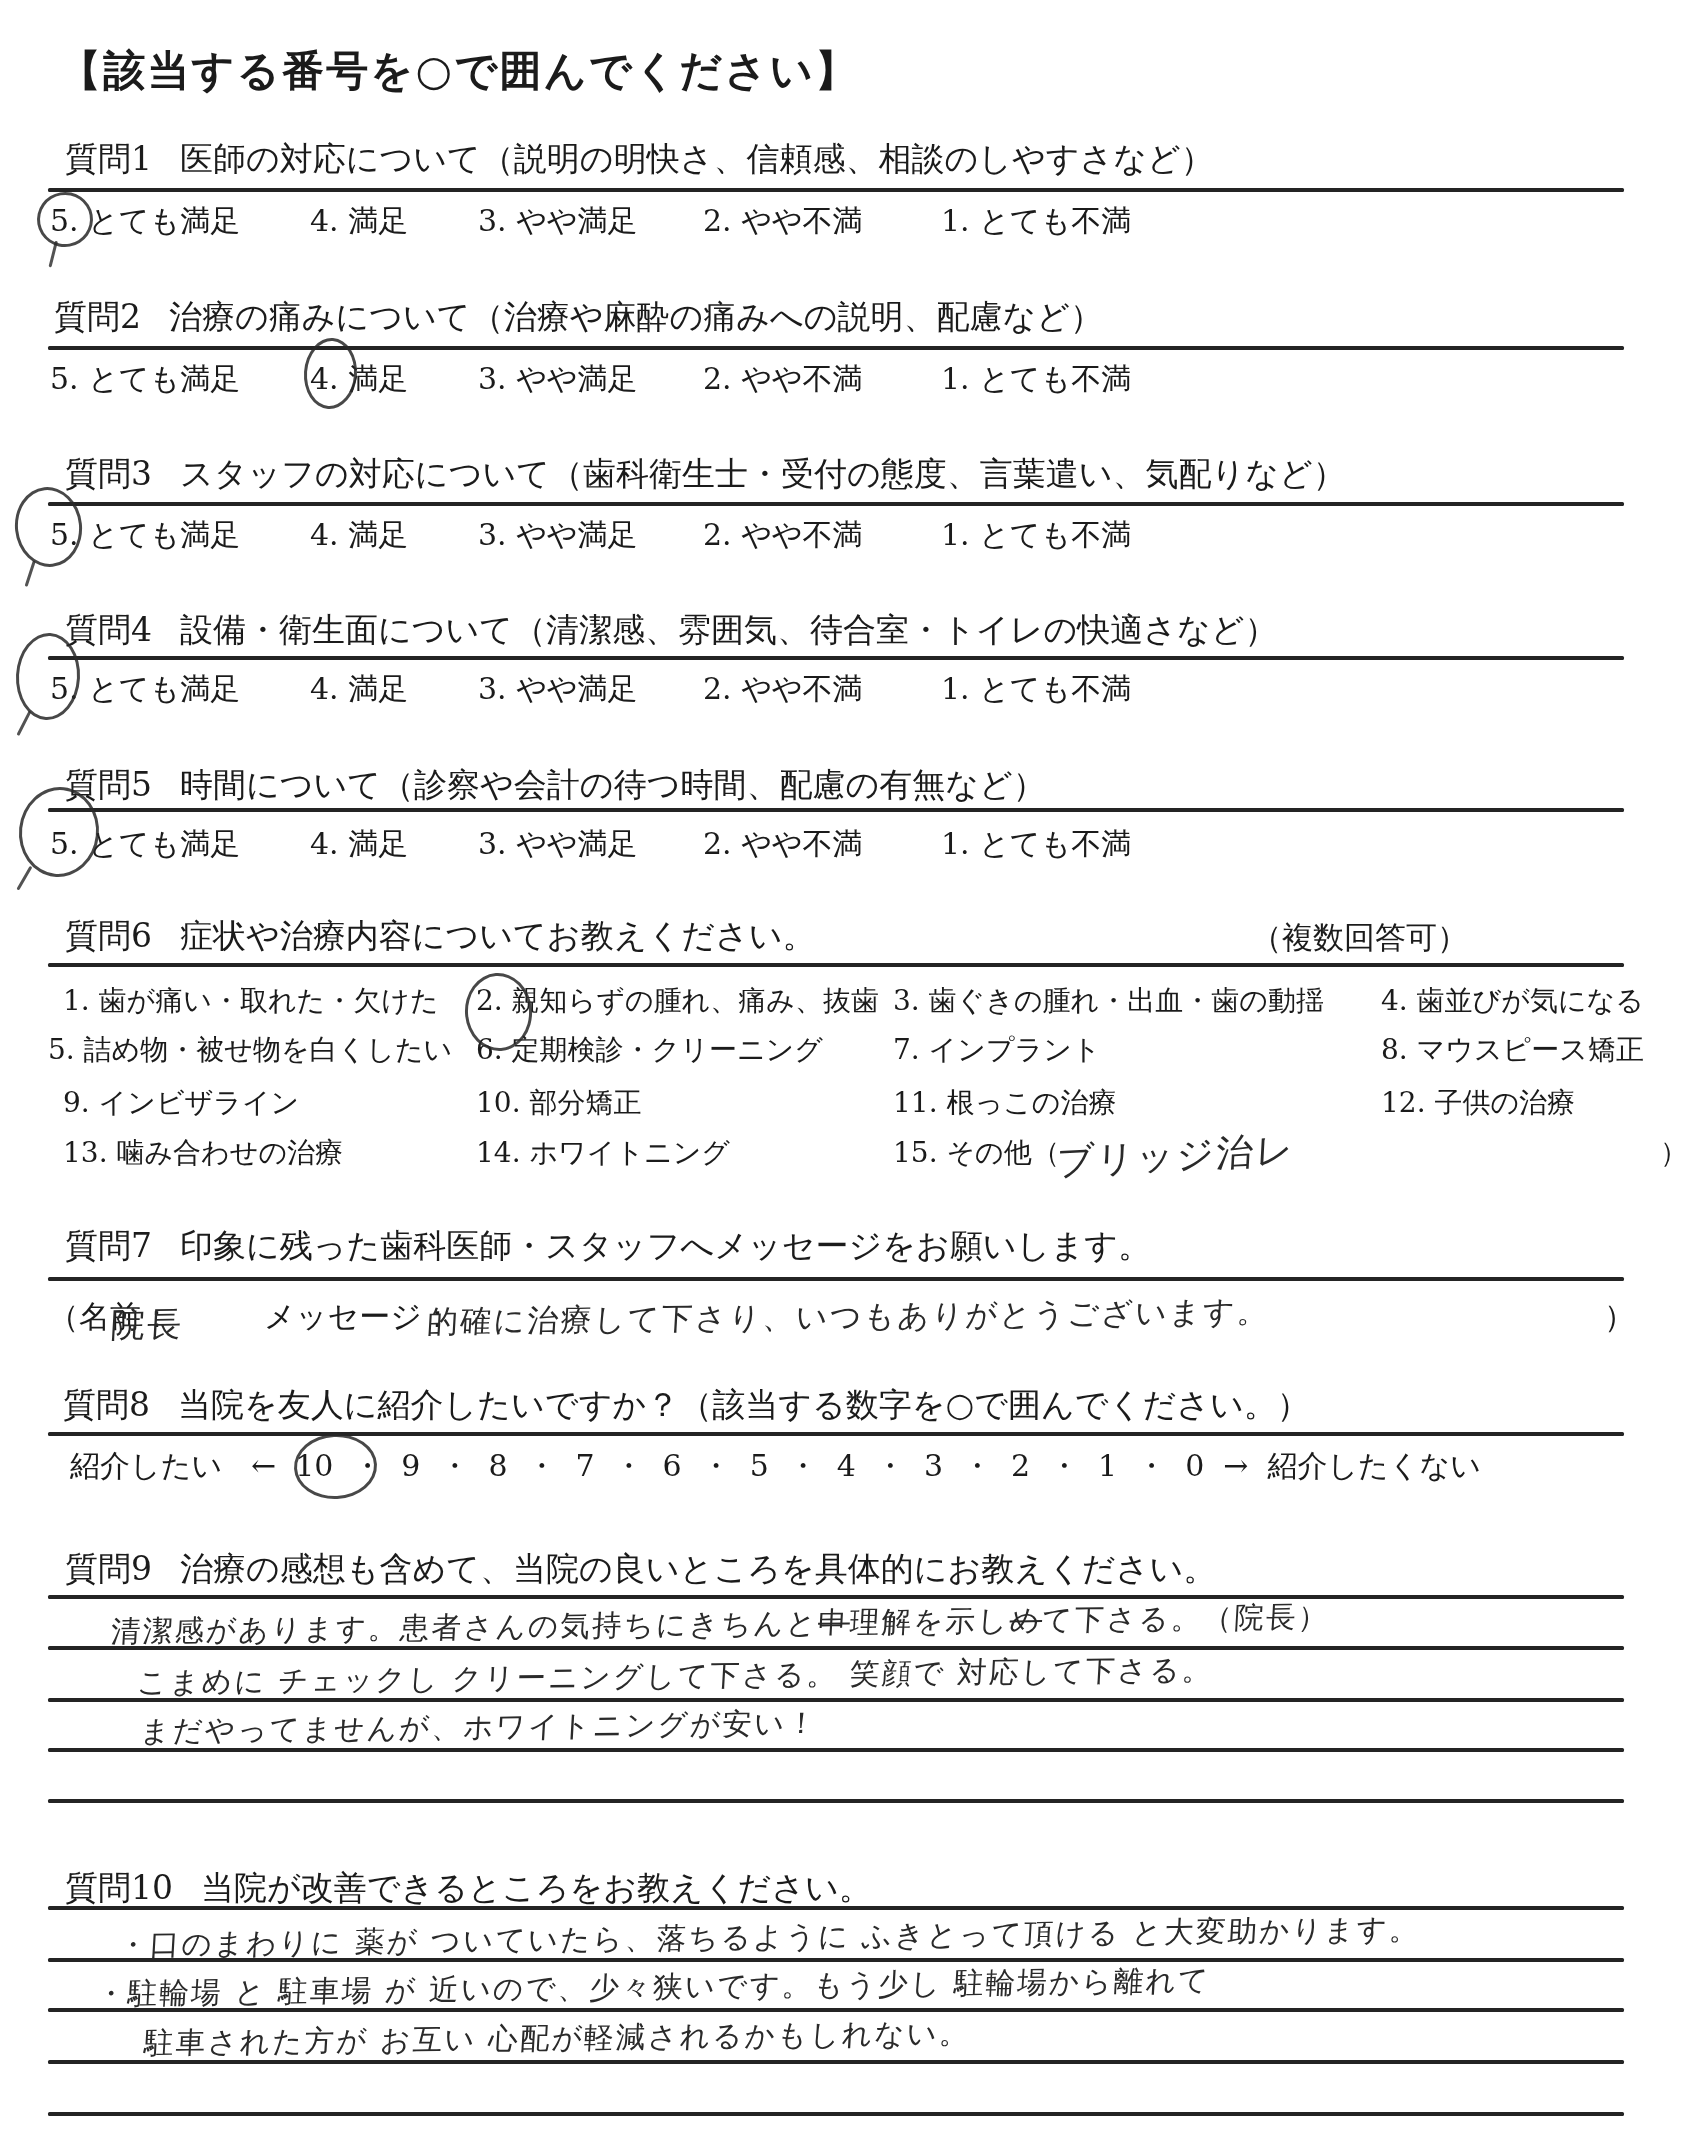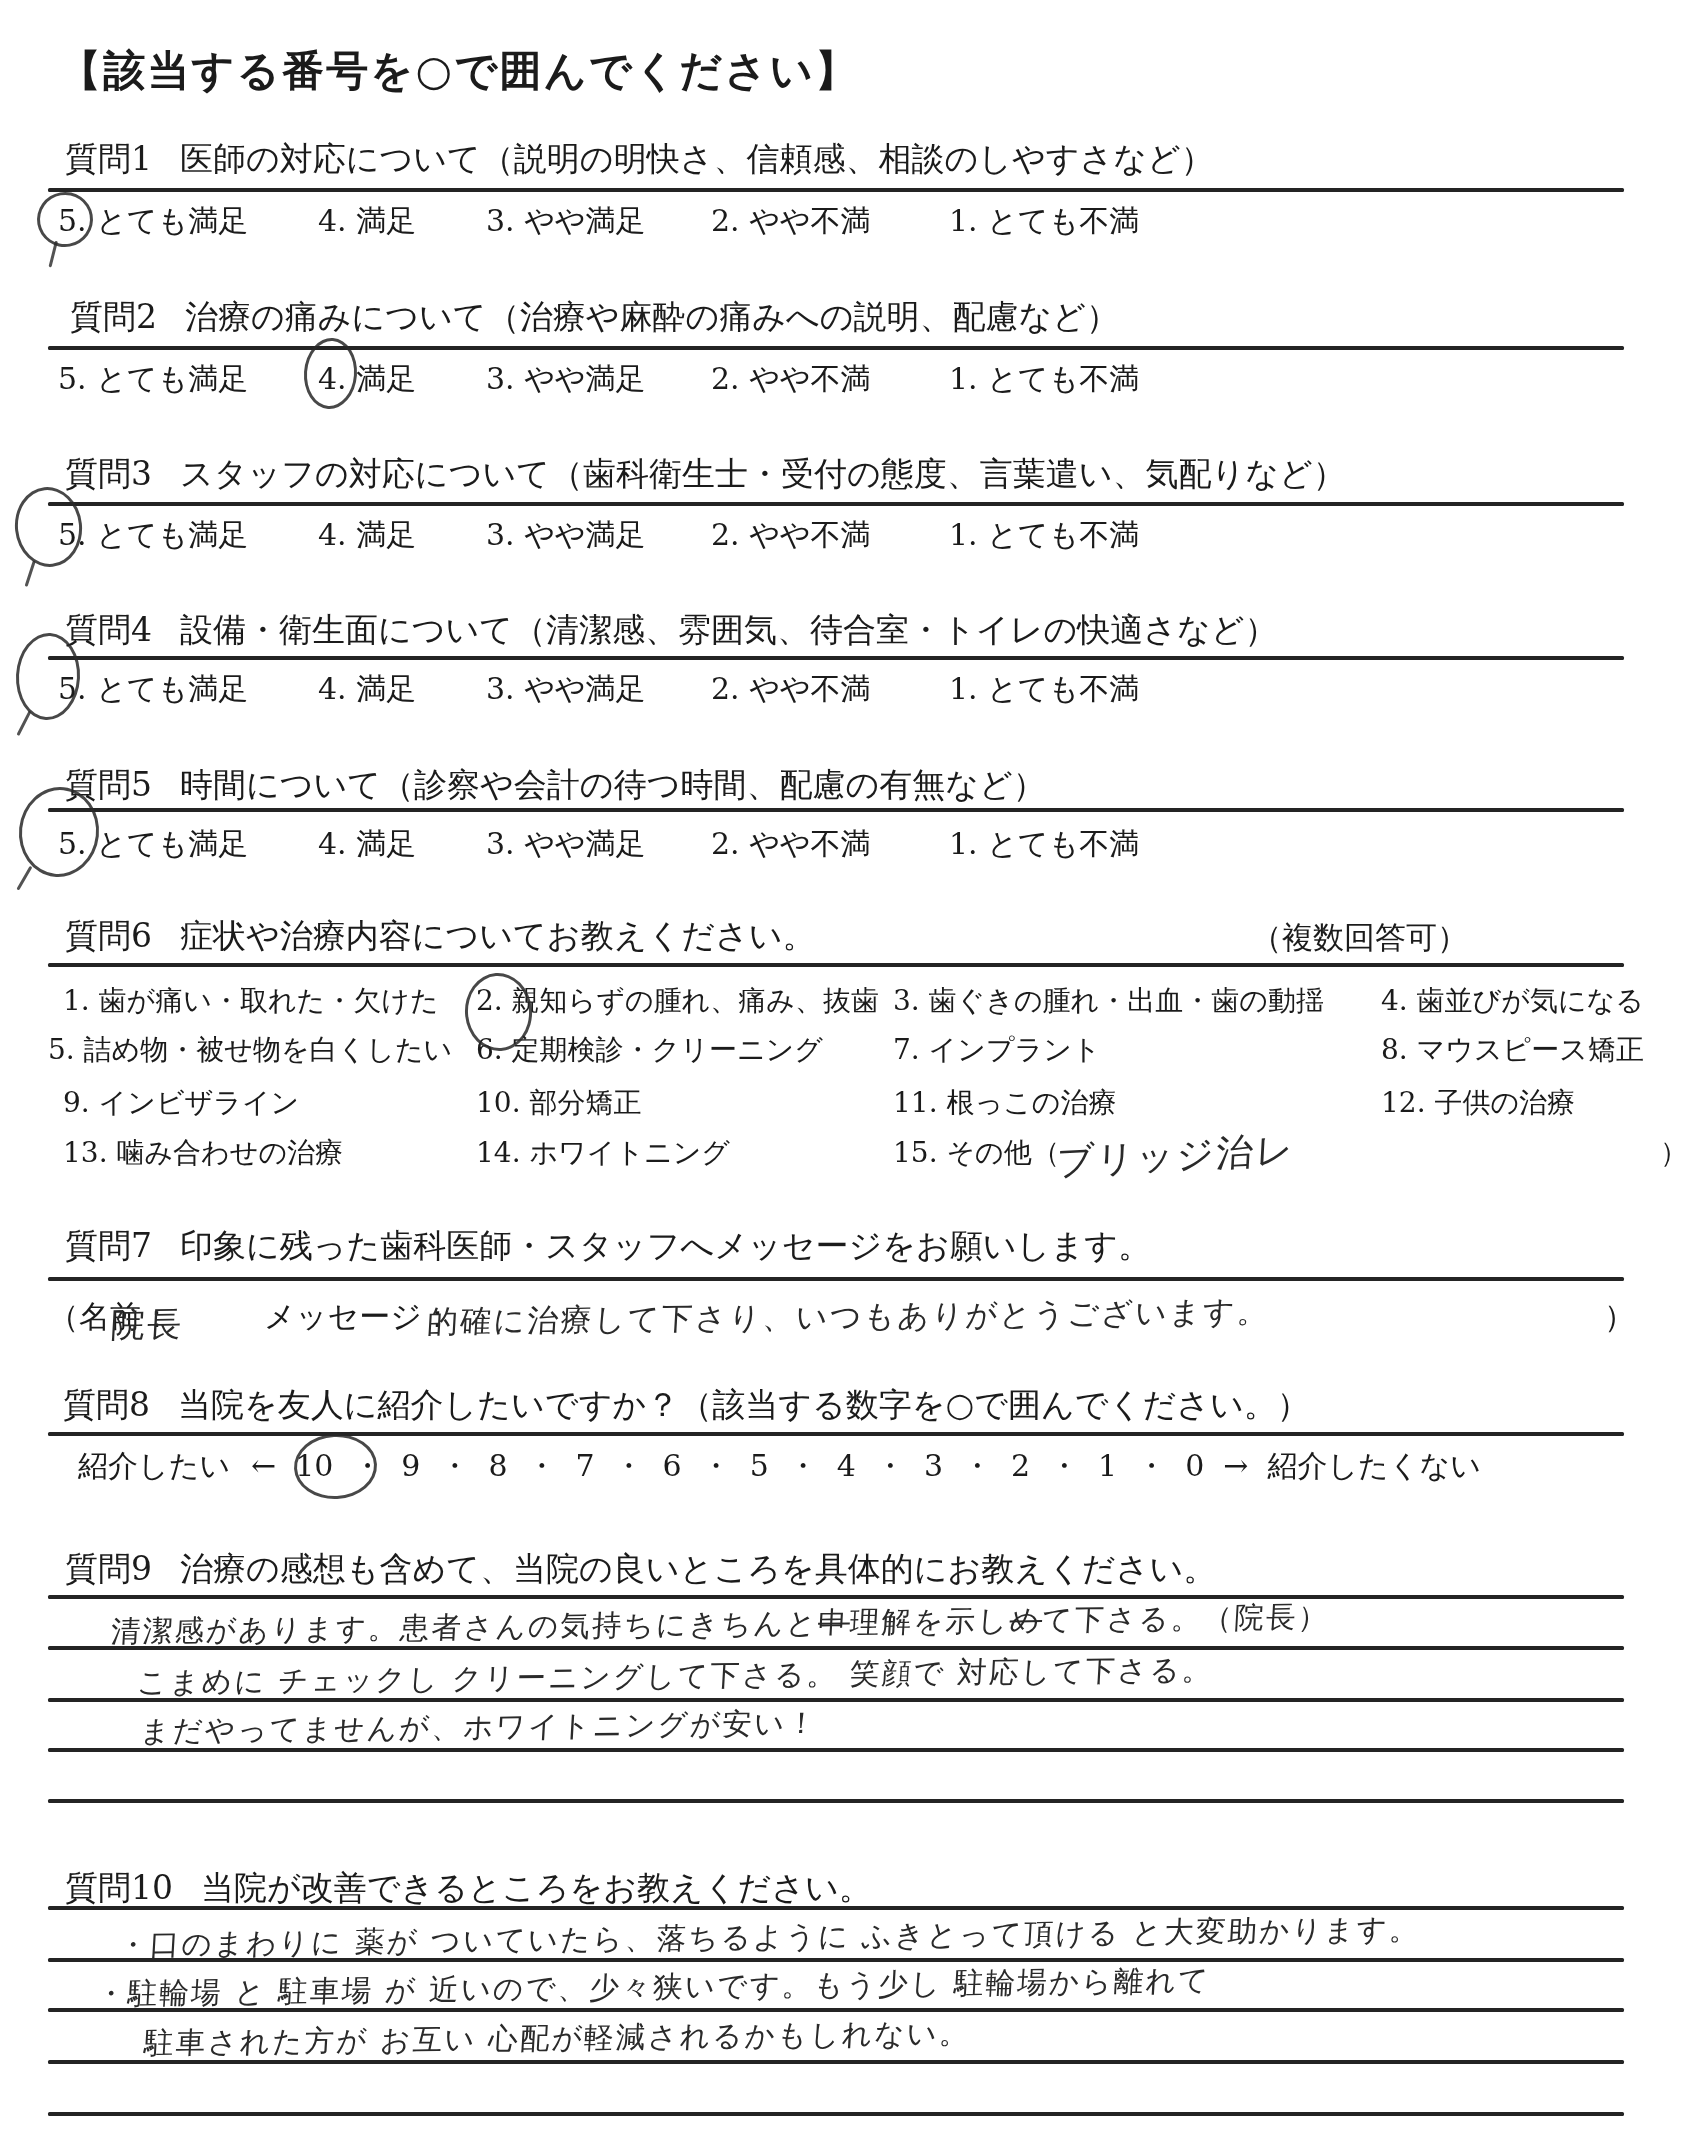--- a/index.html
+++ b/index.html
@@ -3,21 +3,21 @@
 <meta charset="utf-8">
 <style>
   html,body{margin:0;padding:0;background:#ffffff;}
   .page{position:relative;width:1701px;height:2151px;background:#ffffff;overflow:hidden;
         font-family:"DejaVu Serif","Liberation Serif",serif;color:#1b1b1b;}
   .abs{position:absolute;}
   .print{font-family:"DejaVu Serif","Liberation Serif",serif;color:#1b1b1b;white-space:nowrap;}
   .title{font-size:42px;font-weight:600;letter-spacing:2.2px;}
   .heading{font-size:33px;white-space:nowrap;text-align:right;}
   .heading .qlabel{margin-right:28px;}
-  .opt{font-size:30px;margin-left:8px;}
+  .opt{font-size:30px;}
   .q6item{font-size:28px;}
   .small-label{font-size:31px;}
   .rule{height:3.7px;background:#242424;border-radius:1.5px;}
   .hw{font-family:"DejaVu Sans","Liberation Sans",sans-serif;color:#2a2a2a;letter-spacing:2.2px;
       white-space:nowrap;display:inline-block;transform:rotate(-0.7deg) skewX(-4deg);}
   .hw40{font-size:29.5px;}
   .hw42{font-size:31px;}
   .hw46{font-size:34px;}
   .hw50{font-size:37px;}
   .struck{text-decoration:line-through;}
@@ -39,21 +39,21 @@
   <div class="abs rule" style="left:48px;top:188px;width:1576px"></div>
   <div class="abs" style="left:0;top:201px;width:1701px;height:44px">
     <span class="abs print opt" style="left:50px">5. とても満足</span>
     <span class="abs print opt" style="left:310px">4. 満足</span>
     <span class="abs print opt" style="left:478px">3. やや満足</span>
     <span class="abs print opt" style="left:703px">2. やや不満</span>
     <span class="abs print opt" style="left:941px">1. とても不満</span>
   </div>
   <div class="abs circle tail" style="left:37px;top:192px;width:50px;height:49px;transform:rotate(-10deg)"></div>
 
-  <div class="abs print heading" style="left:70px;top:295px">
+  <div class="abs print heading" style="left:54px;top:295px">
     <span class="qlabel">質問2</span><span>治療の痛みについて（治療や麻酔の痛みへの説明、配慮など）</span>
   </div>
   <div class="abs rule" style="left:48px;top:346px;width:1576px"></div>
   <div class="abs" style="left:0;top:359px;width:1701px;height:44px">
     <span class="abs print opt" style="left:50px">5. とても満足</span>
     <span class="abs print opt" style="left:310px">4. 満足</span>
     <span class="abs print opt" style="left:478px">3. やや満足</span>
     <span class="abs print opt" style="left:703px">2. やや不満</span>
     <span class="abs print opt" style="left:941px">1. とても不満</span>
   </div>

